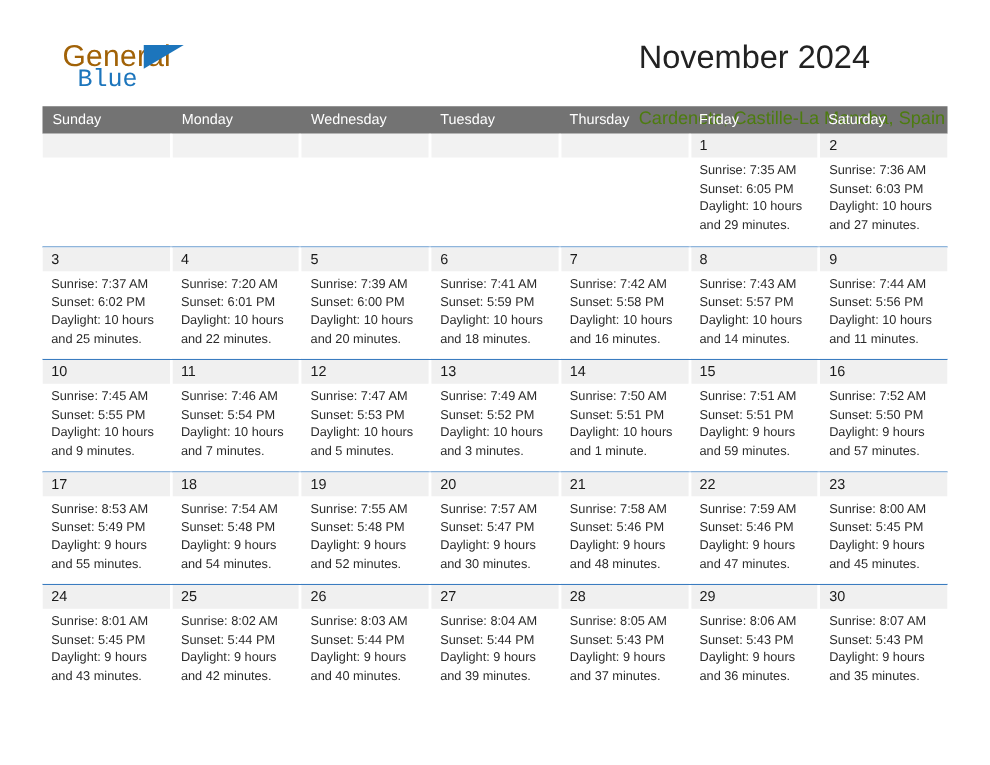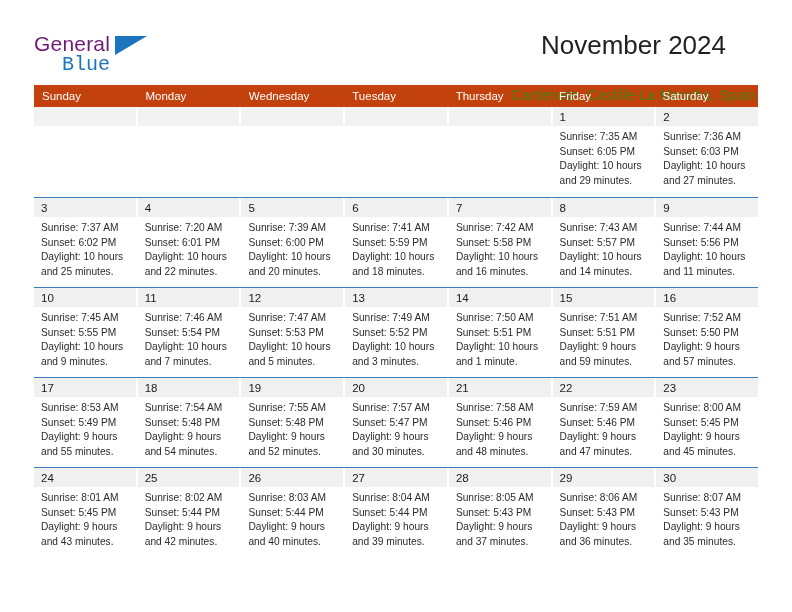--- a/index.html
+++ b/index.html
@@ -31,25 +31,25 @@
     height: 72px;
   }
   .logo {
     position: relative;
     width: 120px;
     height: 48px;
     flex: 0 0 auto;
   }
   .logo-general {
     position: absolute;
-    left: 0;
+    left: 16px;
     top: 2px;
-    font-size: 21px;
+    font-size: 24px;
     letter-spacing: 0.2px;
-    color: #701a75;
+    color: #a16207;
     font-family: "Liberation Sans", sans-serif;
   }
   .logo-blue {
     position: absolute;
     left: 28px;
     top: 23px;
     font-size: 20px;
     color: #1c75bc;
     font-family: Liberation Mono, monospace;
   }
@@ -57,21 +57,21 @@
     position: absolute;
     left: 81px;
     top: 6px;
     width: 0;
     height: 0;
     border-left: 32px solid #1c75bc;
     border-bottom: 19px solid transparent;
   }
 
   .title-block {
-    text-align: center;
+    text-align: left;
     flex: 0 0 auto;
     padding-right: 2px;
   }
   .cal-title {
     font-size: 26px;
     color: #222222;
     line-height: 30px;
     font-weight: normal;
     margin: 0;
   }
@@ -83,21 +83,21 @@
   }
 
   
   .calendar {
     margin: 13px 34px 0 34px;
     width: 724px;
     box-sizing: border-box;
   }
   .weekday-row {
     display: flex;
-    background: #c2410c;
+    background: #737373;
     height: 22px;
   }
   .weekday {
     flex: 1 1 0;
     color: #ffffff;
     font-size: 11.5px;
     line-height: 22px;
     padding-left: 8px;
     box-sizing: border-box;
     white-space: nowrap;

